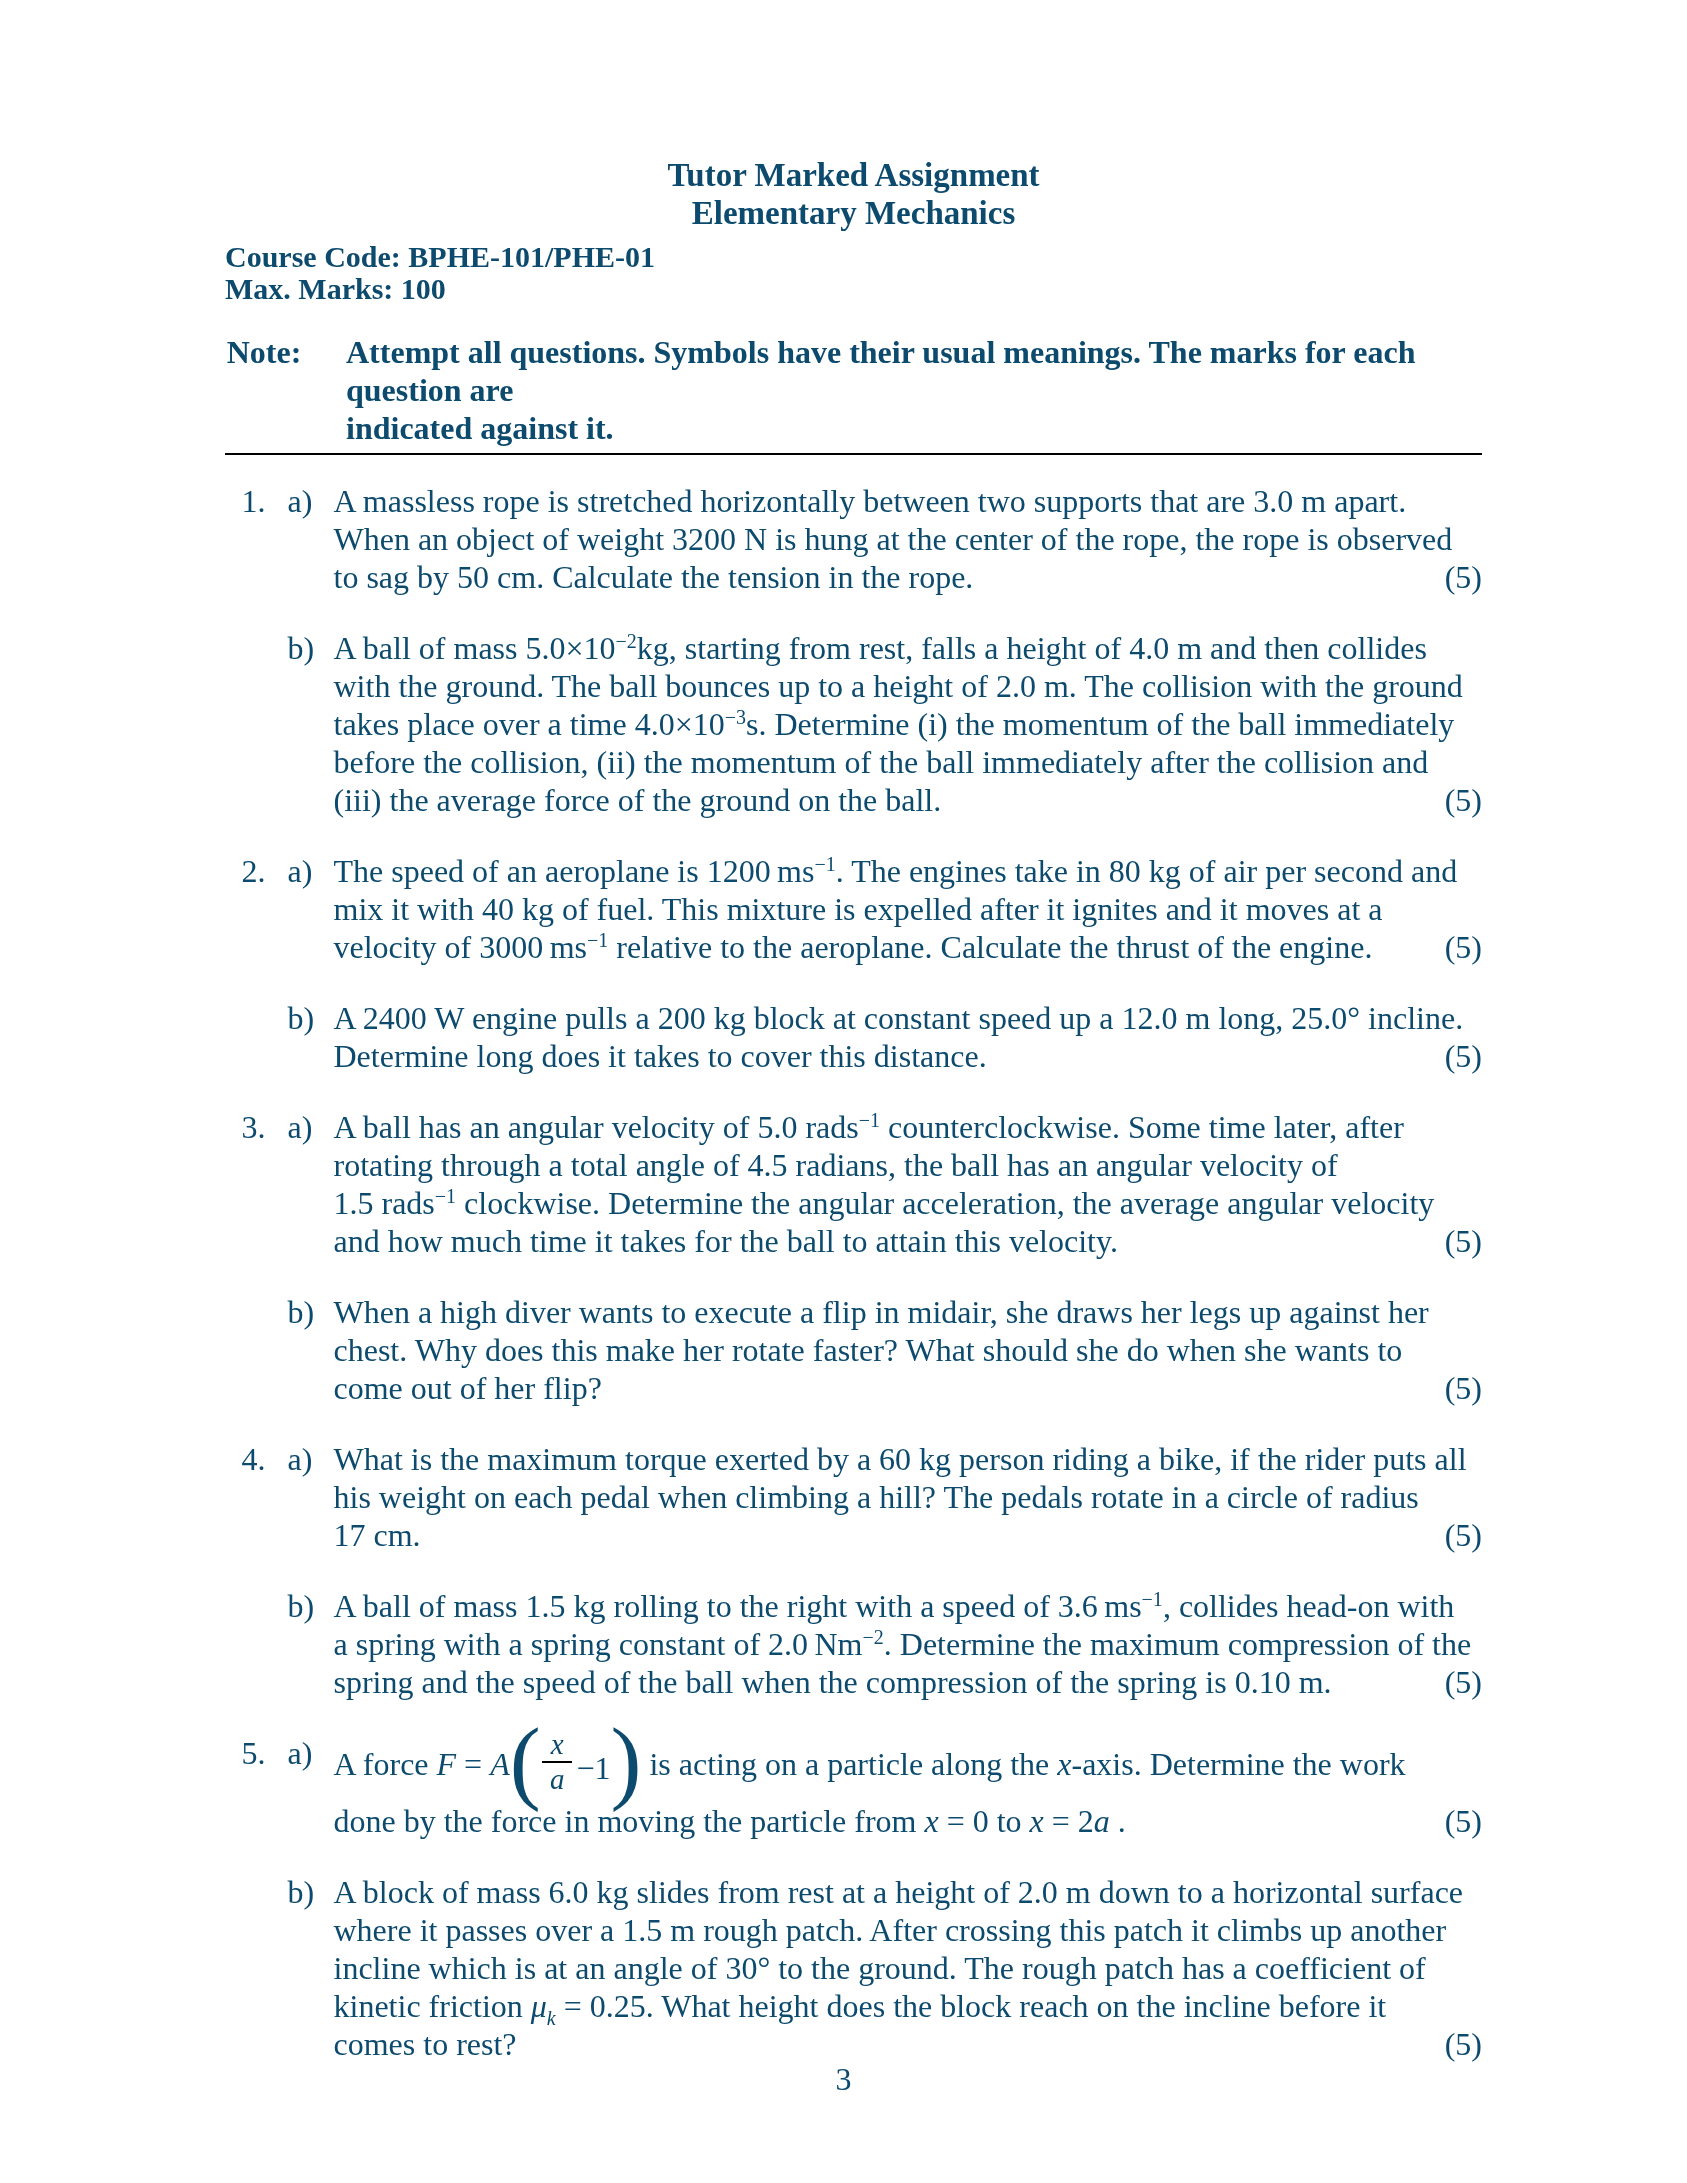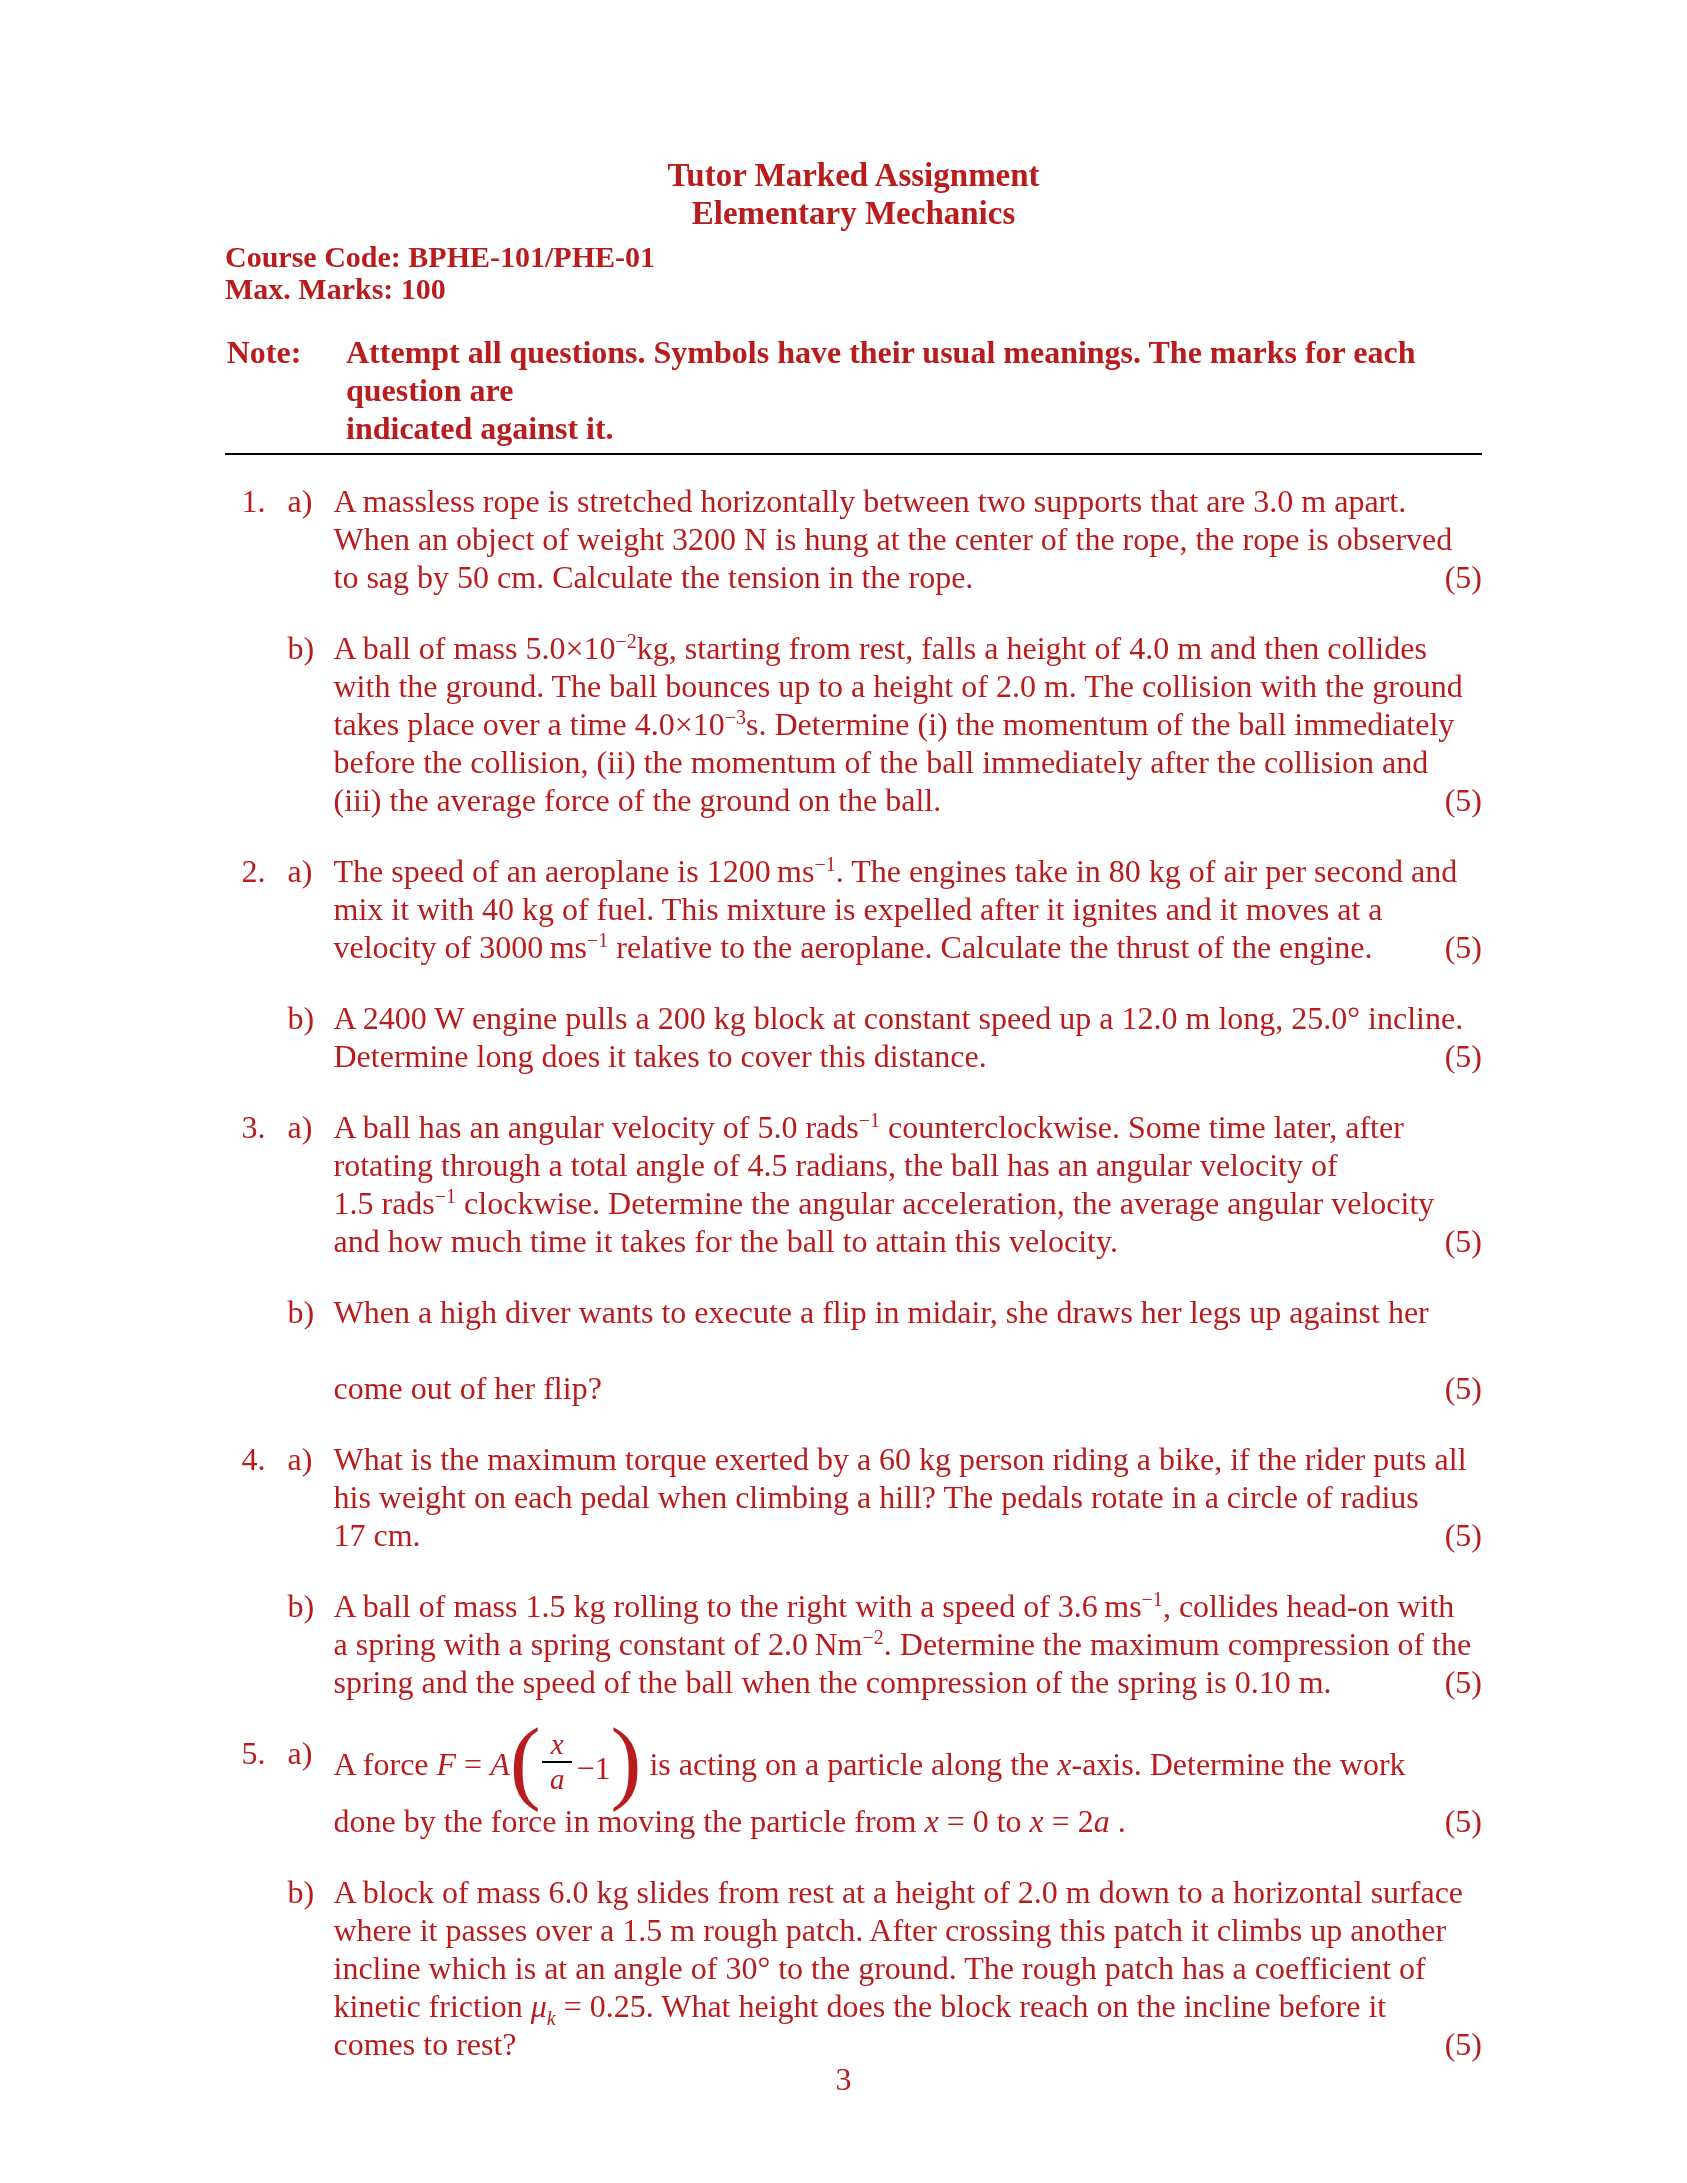--- a/index.html
+++ b/index.html
@@ -1,20 +1,20 @@
 <!DOCTYPE html>
 <html style="font-size:10.6px"><head>
 <meta charset="utf-8">
 <style>
   html,body{margin:0;padding:0;background:#ffffff;}
   .page{
     position:relative;
     width:1687px;height:2183px;
     background:#ffffff;
-    color:#b91c1c;
+    color:#0c4a6e;
     font-family:"Liberation Serif","DejaVu Serif",serif;
     font-size:32px;
     box-sizing:border-box;
     padding:156px 205px 0 225px;
     overflow:hidden;
   }
   .title-block{text-align:center;font-weight:bold;font-size:33px;line-height:38px;}
   .code-block{text-align:left;font-weight:bold;font-size:30px;line-height:32px;margin-top:9.3px;}
   .note-row{display:flex;font-weight:bold;margin-top:28px;line-height:38px;}
   .note-label{flex:0 0 auto;width:78px;text-align:center;}
@@ -89,21 +89,21 @@
 
     <div class="qrow">
       <div class="qnum">3.</div>
       <div class="plabel">a)</div>
       <div class="ptext"><span class="marks">(5)</span><span>A ball has an angular velocity of  5.0 rads</span><sup>−1</sup><span> counterclockwise. Some time later, after</span><br><span>rotating through a total angle of 4.5 radians, the ball has an angular velocity of</span><br><span>1.5 rads</span><sup>−1</sup><span>  clockwise. Determine the angular acceleration, the average angular velocity</span><br><span>and how much time it takes for the ball to attain this velocity.</span></div>
     </div>
 
     <div class="qrow">
       <div class="qnum"></div>
       <div class="plabel">b)</div>
-      <div class="ptext"><span class="marks">(5)</span><span>When a high diver wants to execute a flip in midair, she draws her legs up against her</span><br><br><span>come out of her flip?</span></div>
+      <div class="ptext"><span class="marks">(5)</span><span>When a high diver wants to execute a flip in midair, she draws her legs up against her</span><br><span>chest. Why does this make her rotate faster? What should she do when she wants to</span><br><span>come out of her flip?</span></div>
     </div>
 
     <div class="qrow">
       <div class="qnum">4.</div>
       <div class="plabel">a)</div>
       <div class="ptext"><span class="marks">(5)</span><span>What is the maximum torque exerted by a 60 kg person riding a bike, if the rider puts all</span><br><span>his weight on each pedal when climbing a hill? The pedals rotate in a circle of radius</span><br><span>17 cm.</span></div>
     </div>
 
     <div class="qrow">
       <div class="qnum"></div>

